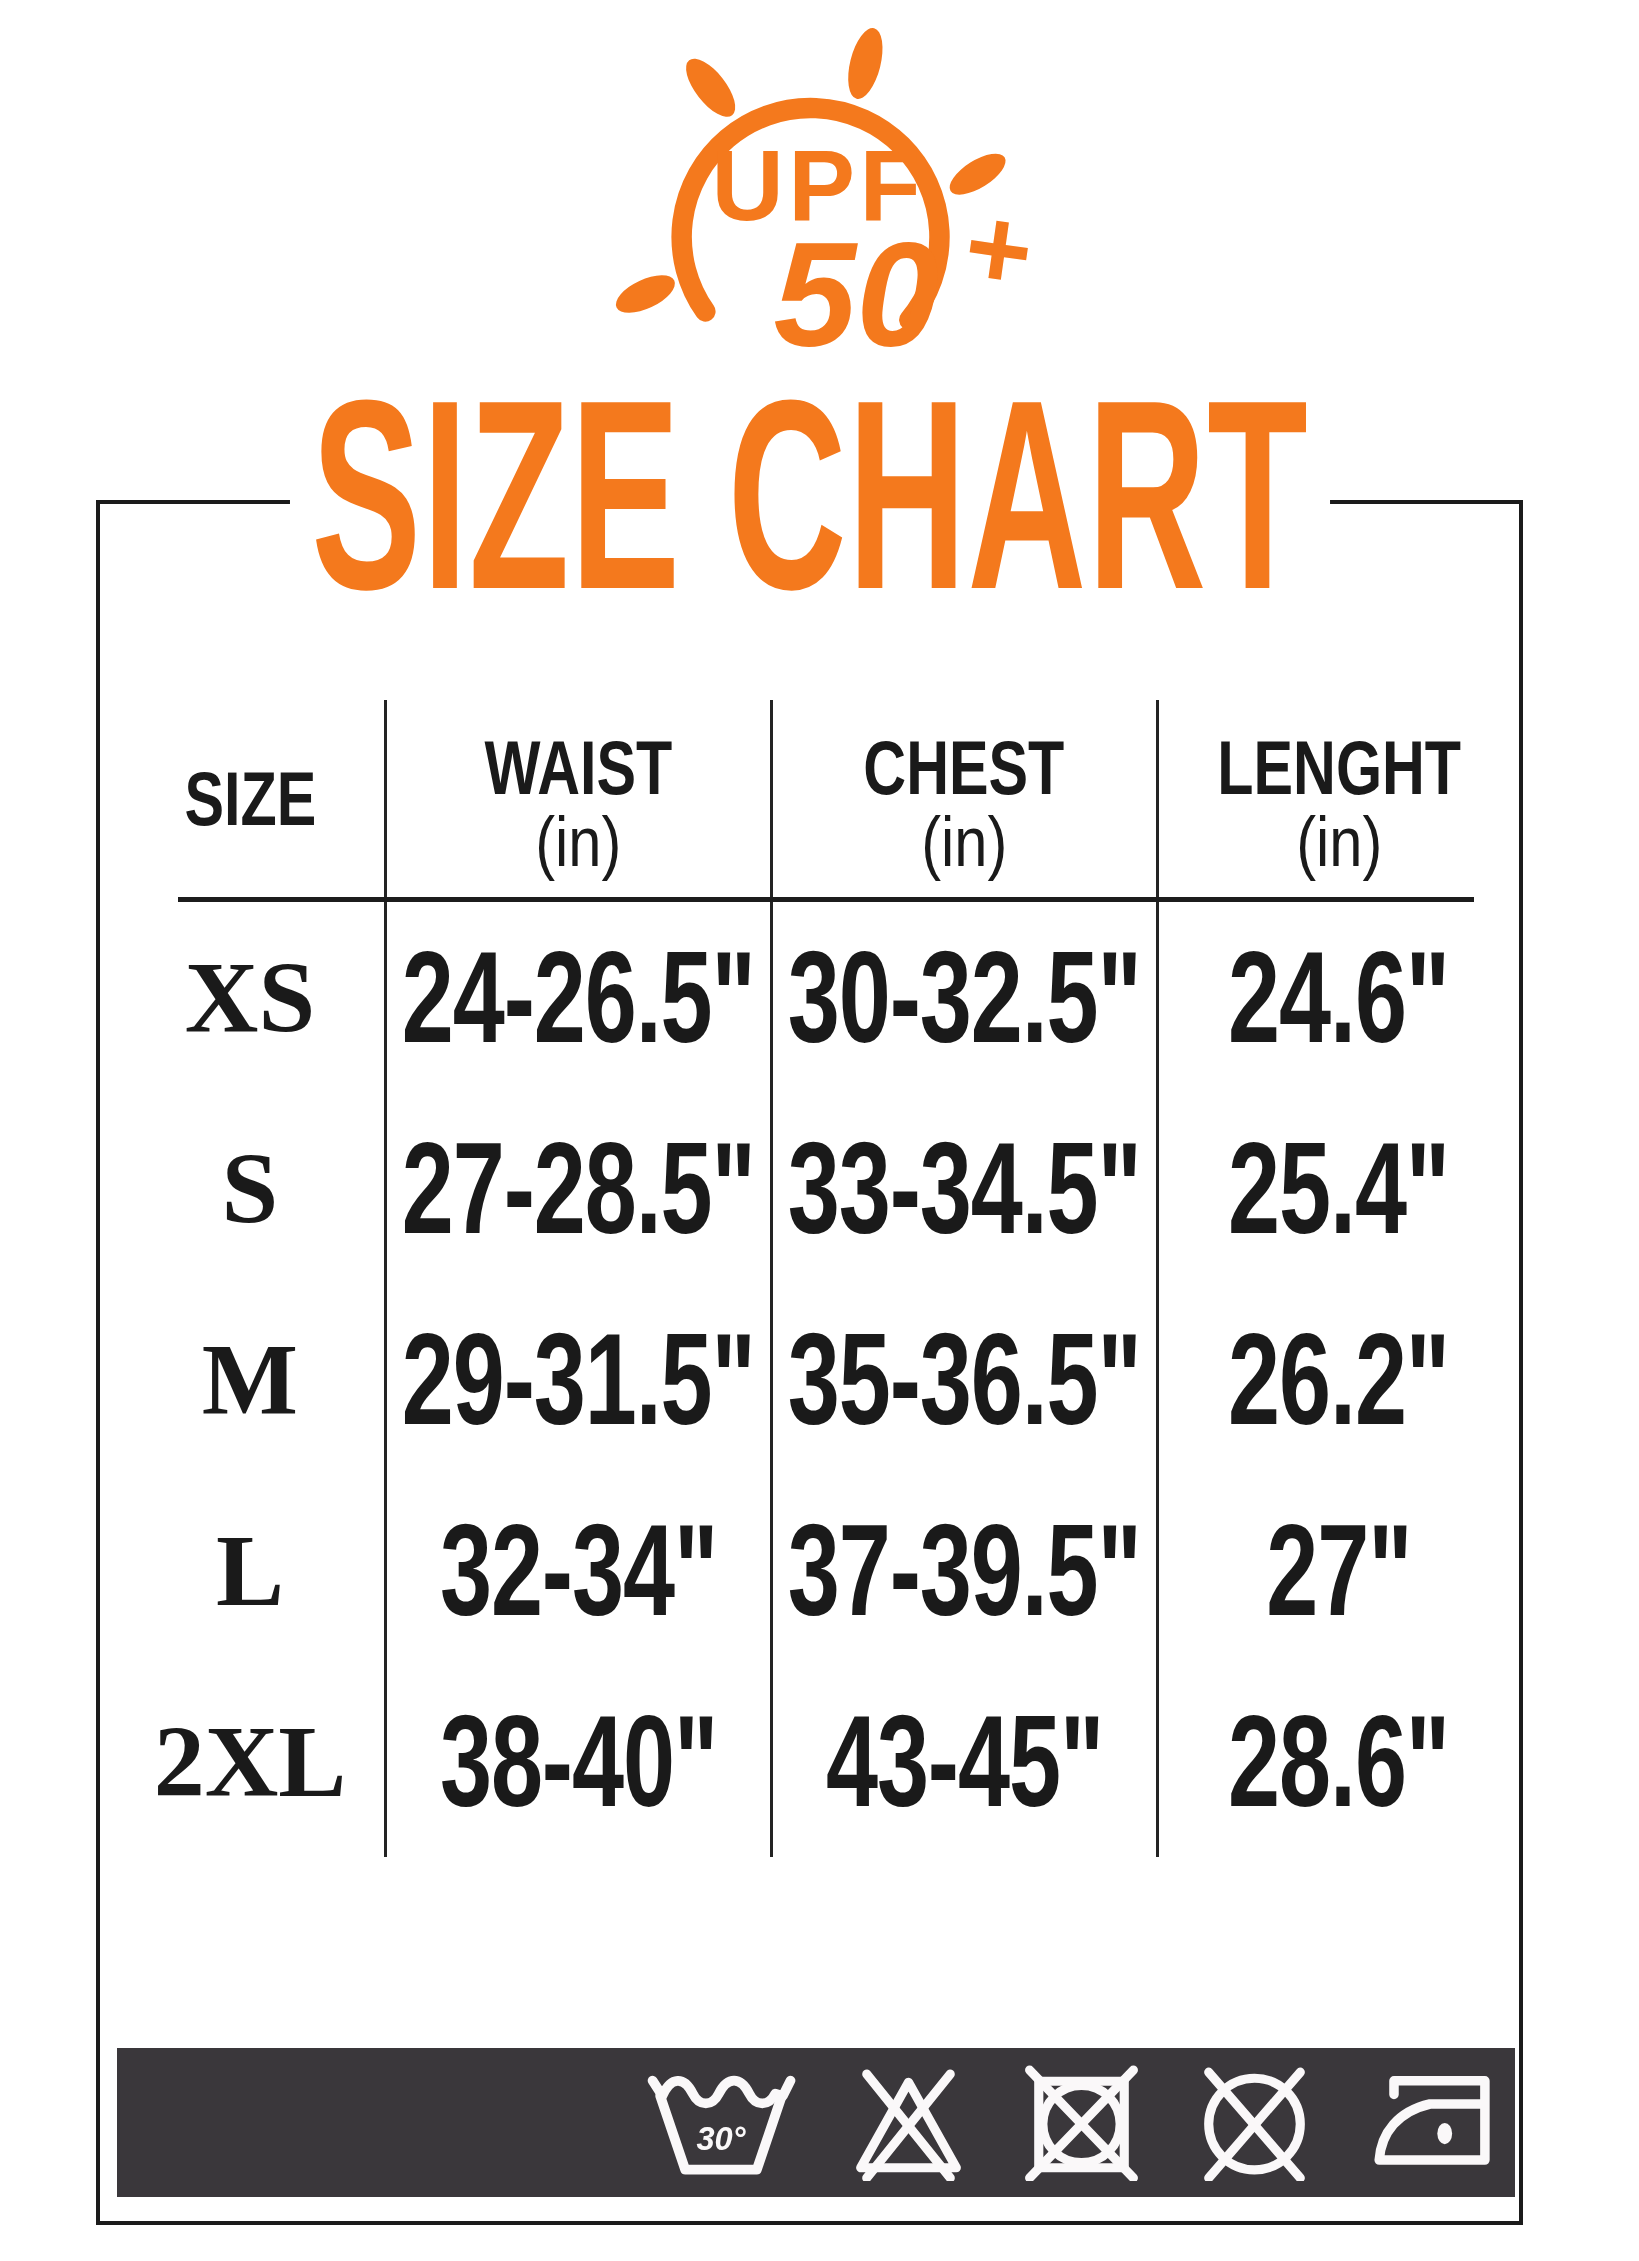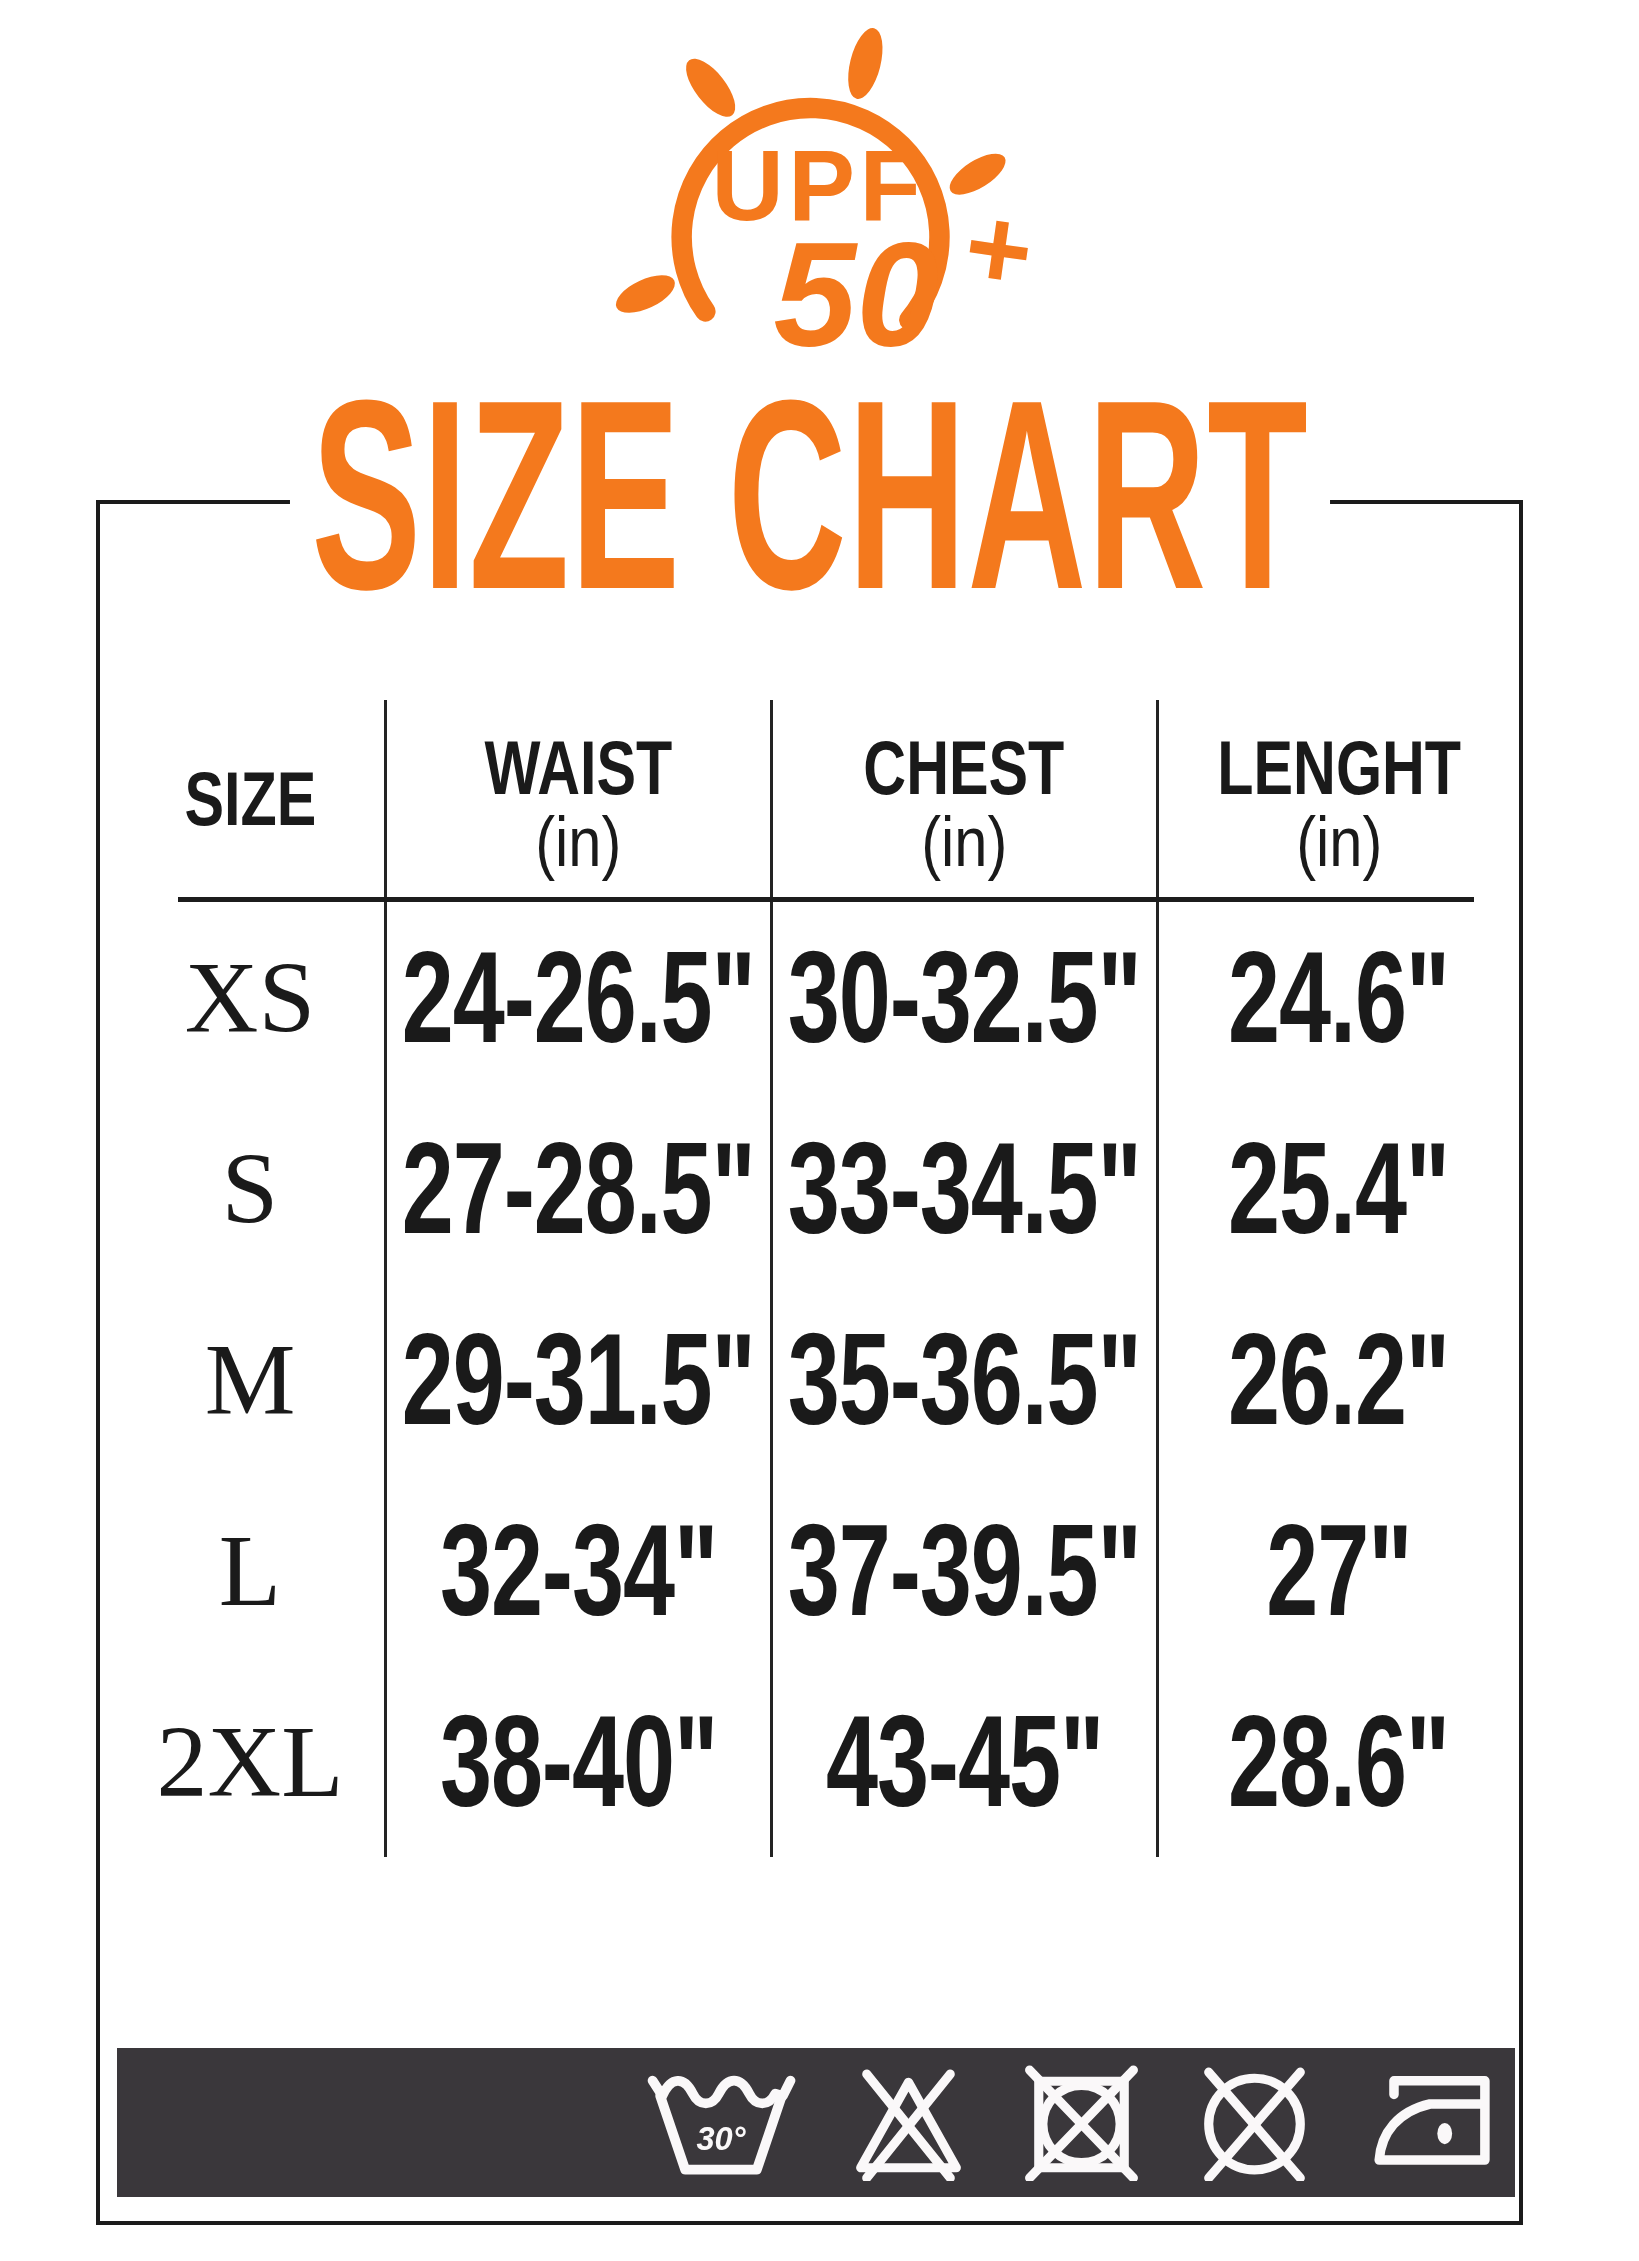--- a/index.html
+++ b/index.html
@@ -51,21 +51,21 @@
   .hcell{display:flex;flex-direction:column;align-items:center;justify-content:center;padding-top:12px;}
   .hcell.sized{justify-content:center;padding-top:0;}
   .grid-row > .col-divider{border-left:3.8px solid #232323;}
   .hlabel{display:inline-block;font-size:76px;font-weight:700;line-height:74px;transform:scaleX(0.78);white-space:nowrap;}
   .hunit{display:inline-block;font-size:71px;font-weight:400;line-height:73px;transform:scaleX(0.84);white-space:nowrap;}
   .header-rule{height:4.5px;background:#1c1c1c;margin-left:62px;margin-right:45px;}
   .trow{height:191px;}
   .tcell{display:flex;align-items:center;justify-content:center;overflow:visible;}
   .size-label{
     font-family:"Liberation Serif","DejaVu Serif",serif;
-    font-size:102px;font-weight:400;letter-spacing:0;
+    font-size:102px;font-weight:700;letter-spacing:0;
   }
   .value{
     display:inline-block;font-size:130px;font-weight:700;
     transform:scaleX(0.72);letter-spacing:-1.5px;white-space:nowrap;
   }
 
   
   .care-bar{
     position:absolute;left:16.7px;right:4.5px;top:1544px;height:149px;
     background:var(--carebar);

